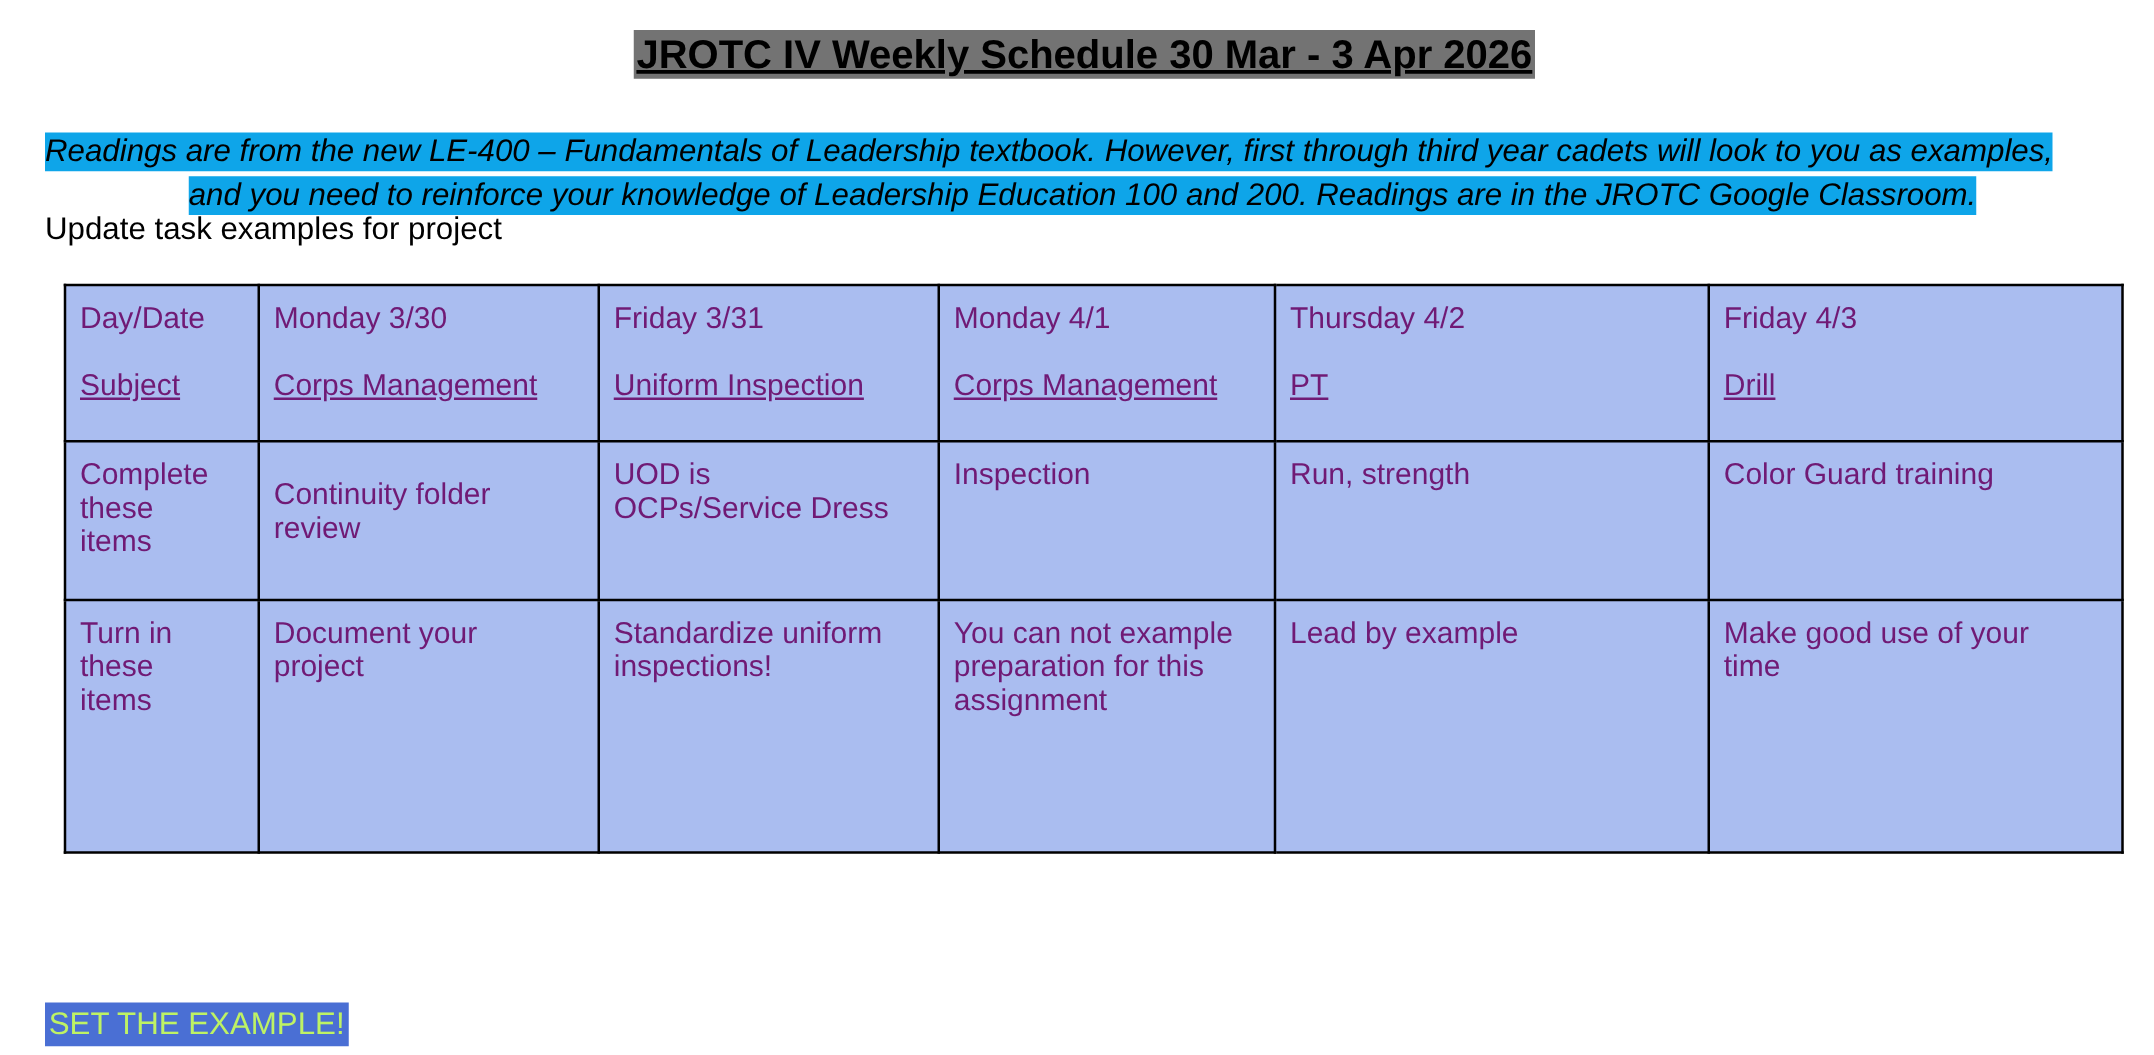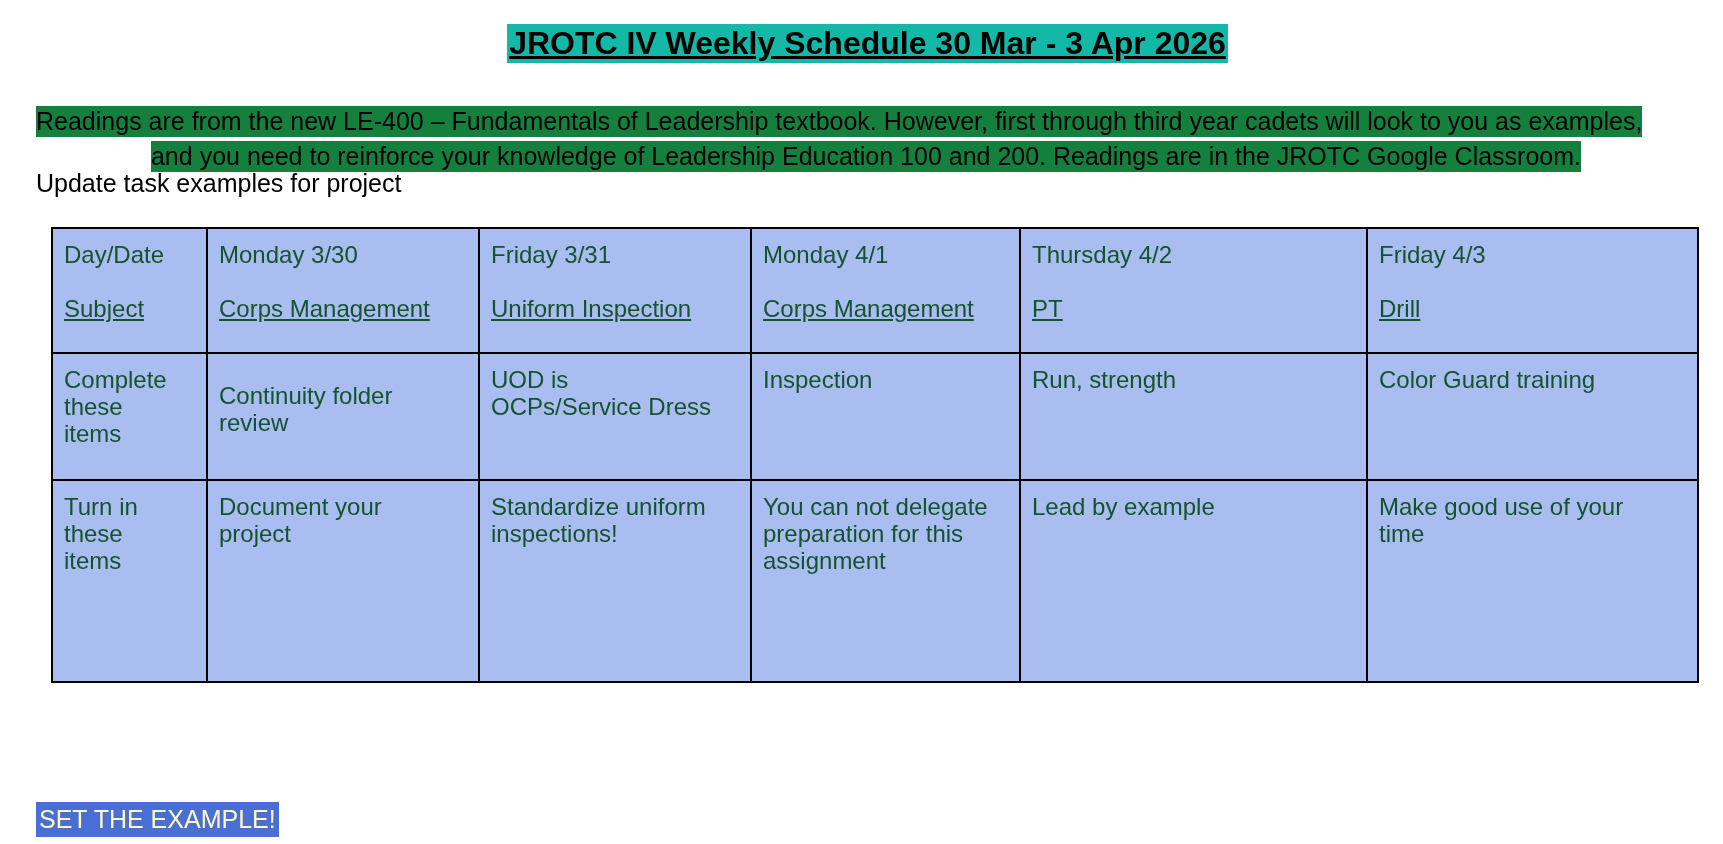--- a/index.html
+++ b/index.html
@@ -22,43 +22,44 @@
     left: 0;
     top: 22px;
     width: 1723px;
     text-align: center;
   }
   .doc-title {
     display: inline;
     font-size: 32px;
     font-weight: bold;
     text-decoration: underline;
-    background: #14b8a6;
+    background: #737373;
     line-height: 1.35;
     letter-spacing: 0px;
     padding: 1px 2px 2px 2px;
     white-space: pre;
     margin-left: 12px;
   }
 
   
   .intro {
     position: absolute;
     left: 36px;
     top: 104px;
     width: 1660px;
     font-size: 25px;
     line-height: 35px;
     text-align: center;
   }
   .intro .hl {
-    background: #15803d;
+    background: #0ea5e9;
     box-decoration-break: clone;
     -webkit-box-decoration-break: clone;
     padding: 1px 0 2px 0;
+    font-style: italic;
   }
   .intro-line1 {
     display: block;
     text-align: left;
     white-space: nowrap;
   }
   .intro-line2 {
     display: block;
     text-align: center;
     white-space: nowrap;
@@ -82,21 +83,21 @@
     border-collapse: collapse;
     table-layout: fixed;
   }
   .schedule-table td {
     background: #aabdf0;
     border: 2px solid #000000;
     vertical-align: top;
     padding: 12px 10px 10px 11px;
     font-size: 24px;
     line-height: 27px;
-    color: #14532d;
+    color: #701a75;
   }
   col.c0 { width: 155px; }
   col.c1 { width: 272px; }
   col.c2 { width: 272px; }
   col.c3 { width: 269px; }
   col.c4 { width: 347px; }
   col.c5 { width: 331px; }
 
   tr.row-head td { height: 101px; }
   tr.row-complete td { height: 87px; }
@@ -114,21 +115,21 @@
   .footer-wrap {
     position: absolute;
     left: 36px;
     top: 802px;
   }
   .footer-text {
     display: inline-block;
     font-size: 25px;
     line-height: 30px;
     background: #4a6fd4;
-    color: #fef9c3;
+    color: #bef264;
     padding: 2px 3px 3px 3px;
     white-space: nowrap;
   }
 </style>
 </head>
 <body>
 
 <div class="title-wrap">
   <span class="doc-title">JROTC IV Weekly Schedule 30 Mar - 3 Apr 2026</span>
 </div>
@@ -210,21 +211,21 @@
       </td>
       <td>
         <span class="cell-line">Document your</span>
         <span class="cell-line">project</span>
       </td>
       <td>
         <span class="cell-line">Standardize uniform</span>
         <span class="cell-line">inspections!</span>
       </td>
       <td>
-        <span class="cell-line">You can not delegate</span>
+        <span class="cell-line">You can not example</span>
         <span class="cell-line">preparation for this</span>
         <span class="cell-line">assignment</span>
       </td>
       <td>
         <span class="cell-line">Lead by example</span>
       </td>
       <td>
         <span class="cell-line">Make good use of your</span>
         <span class="cell-line">time</span>
       </td>

